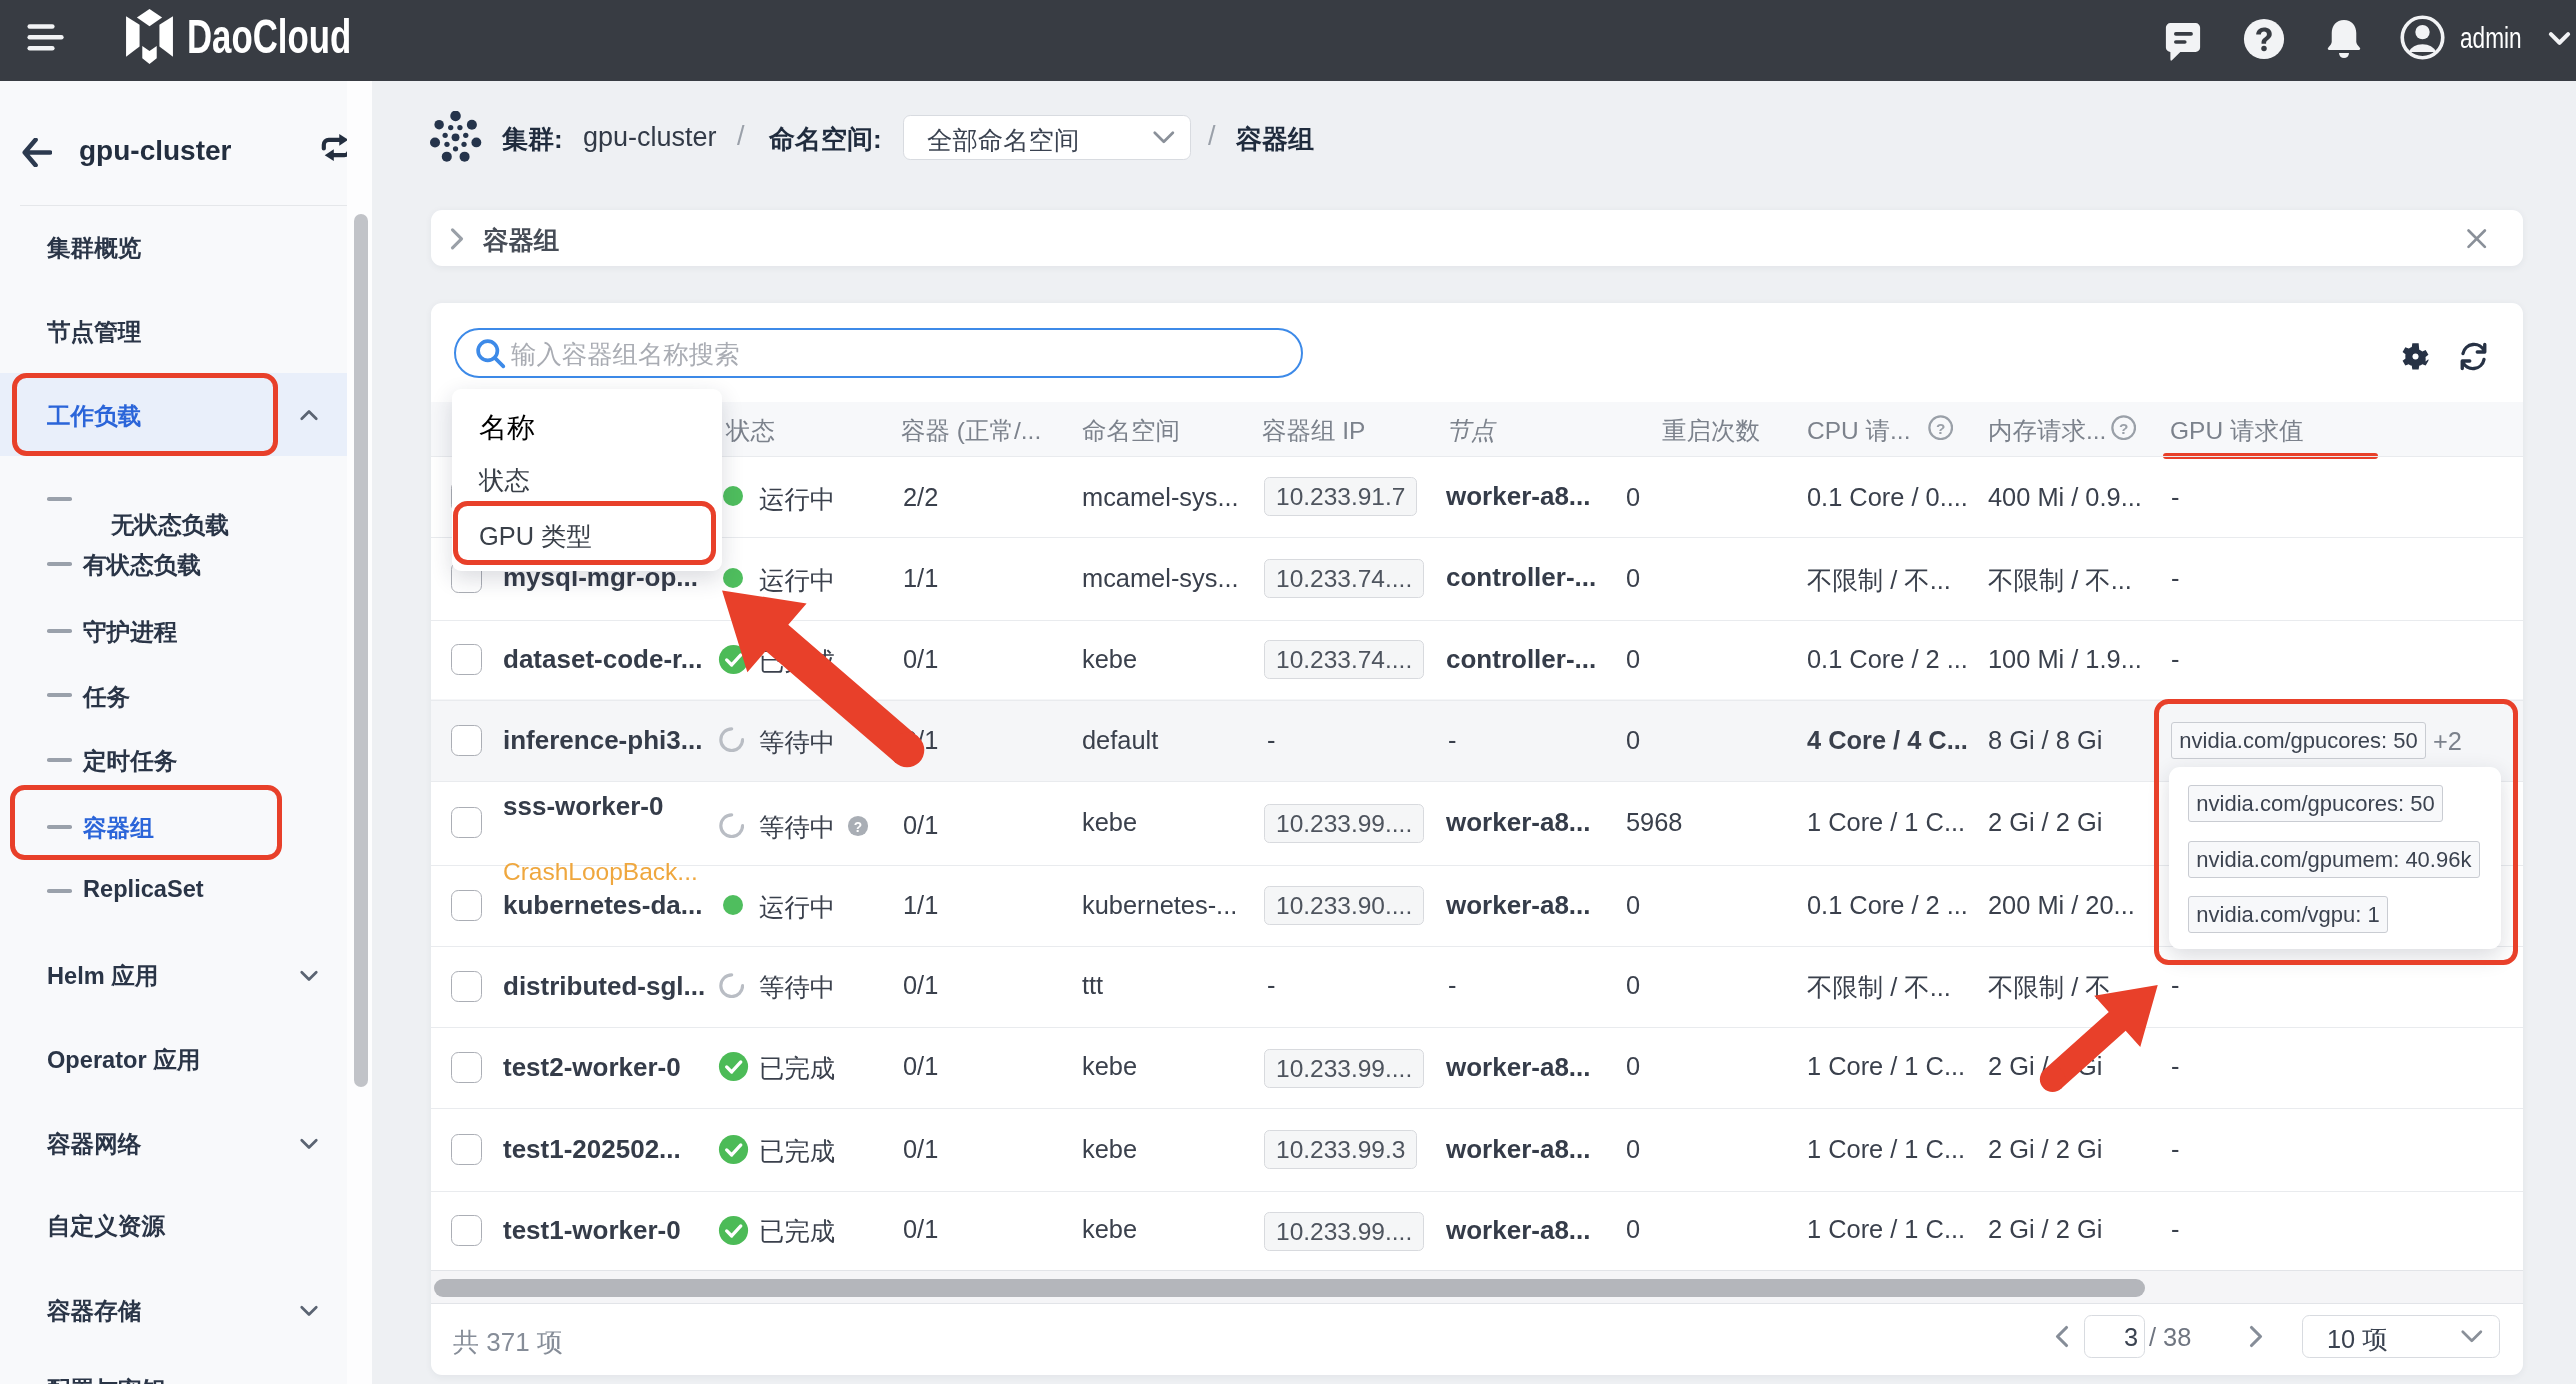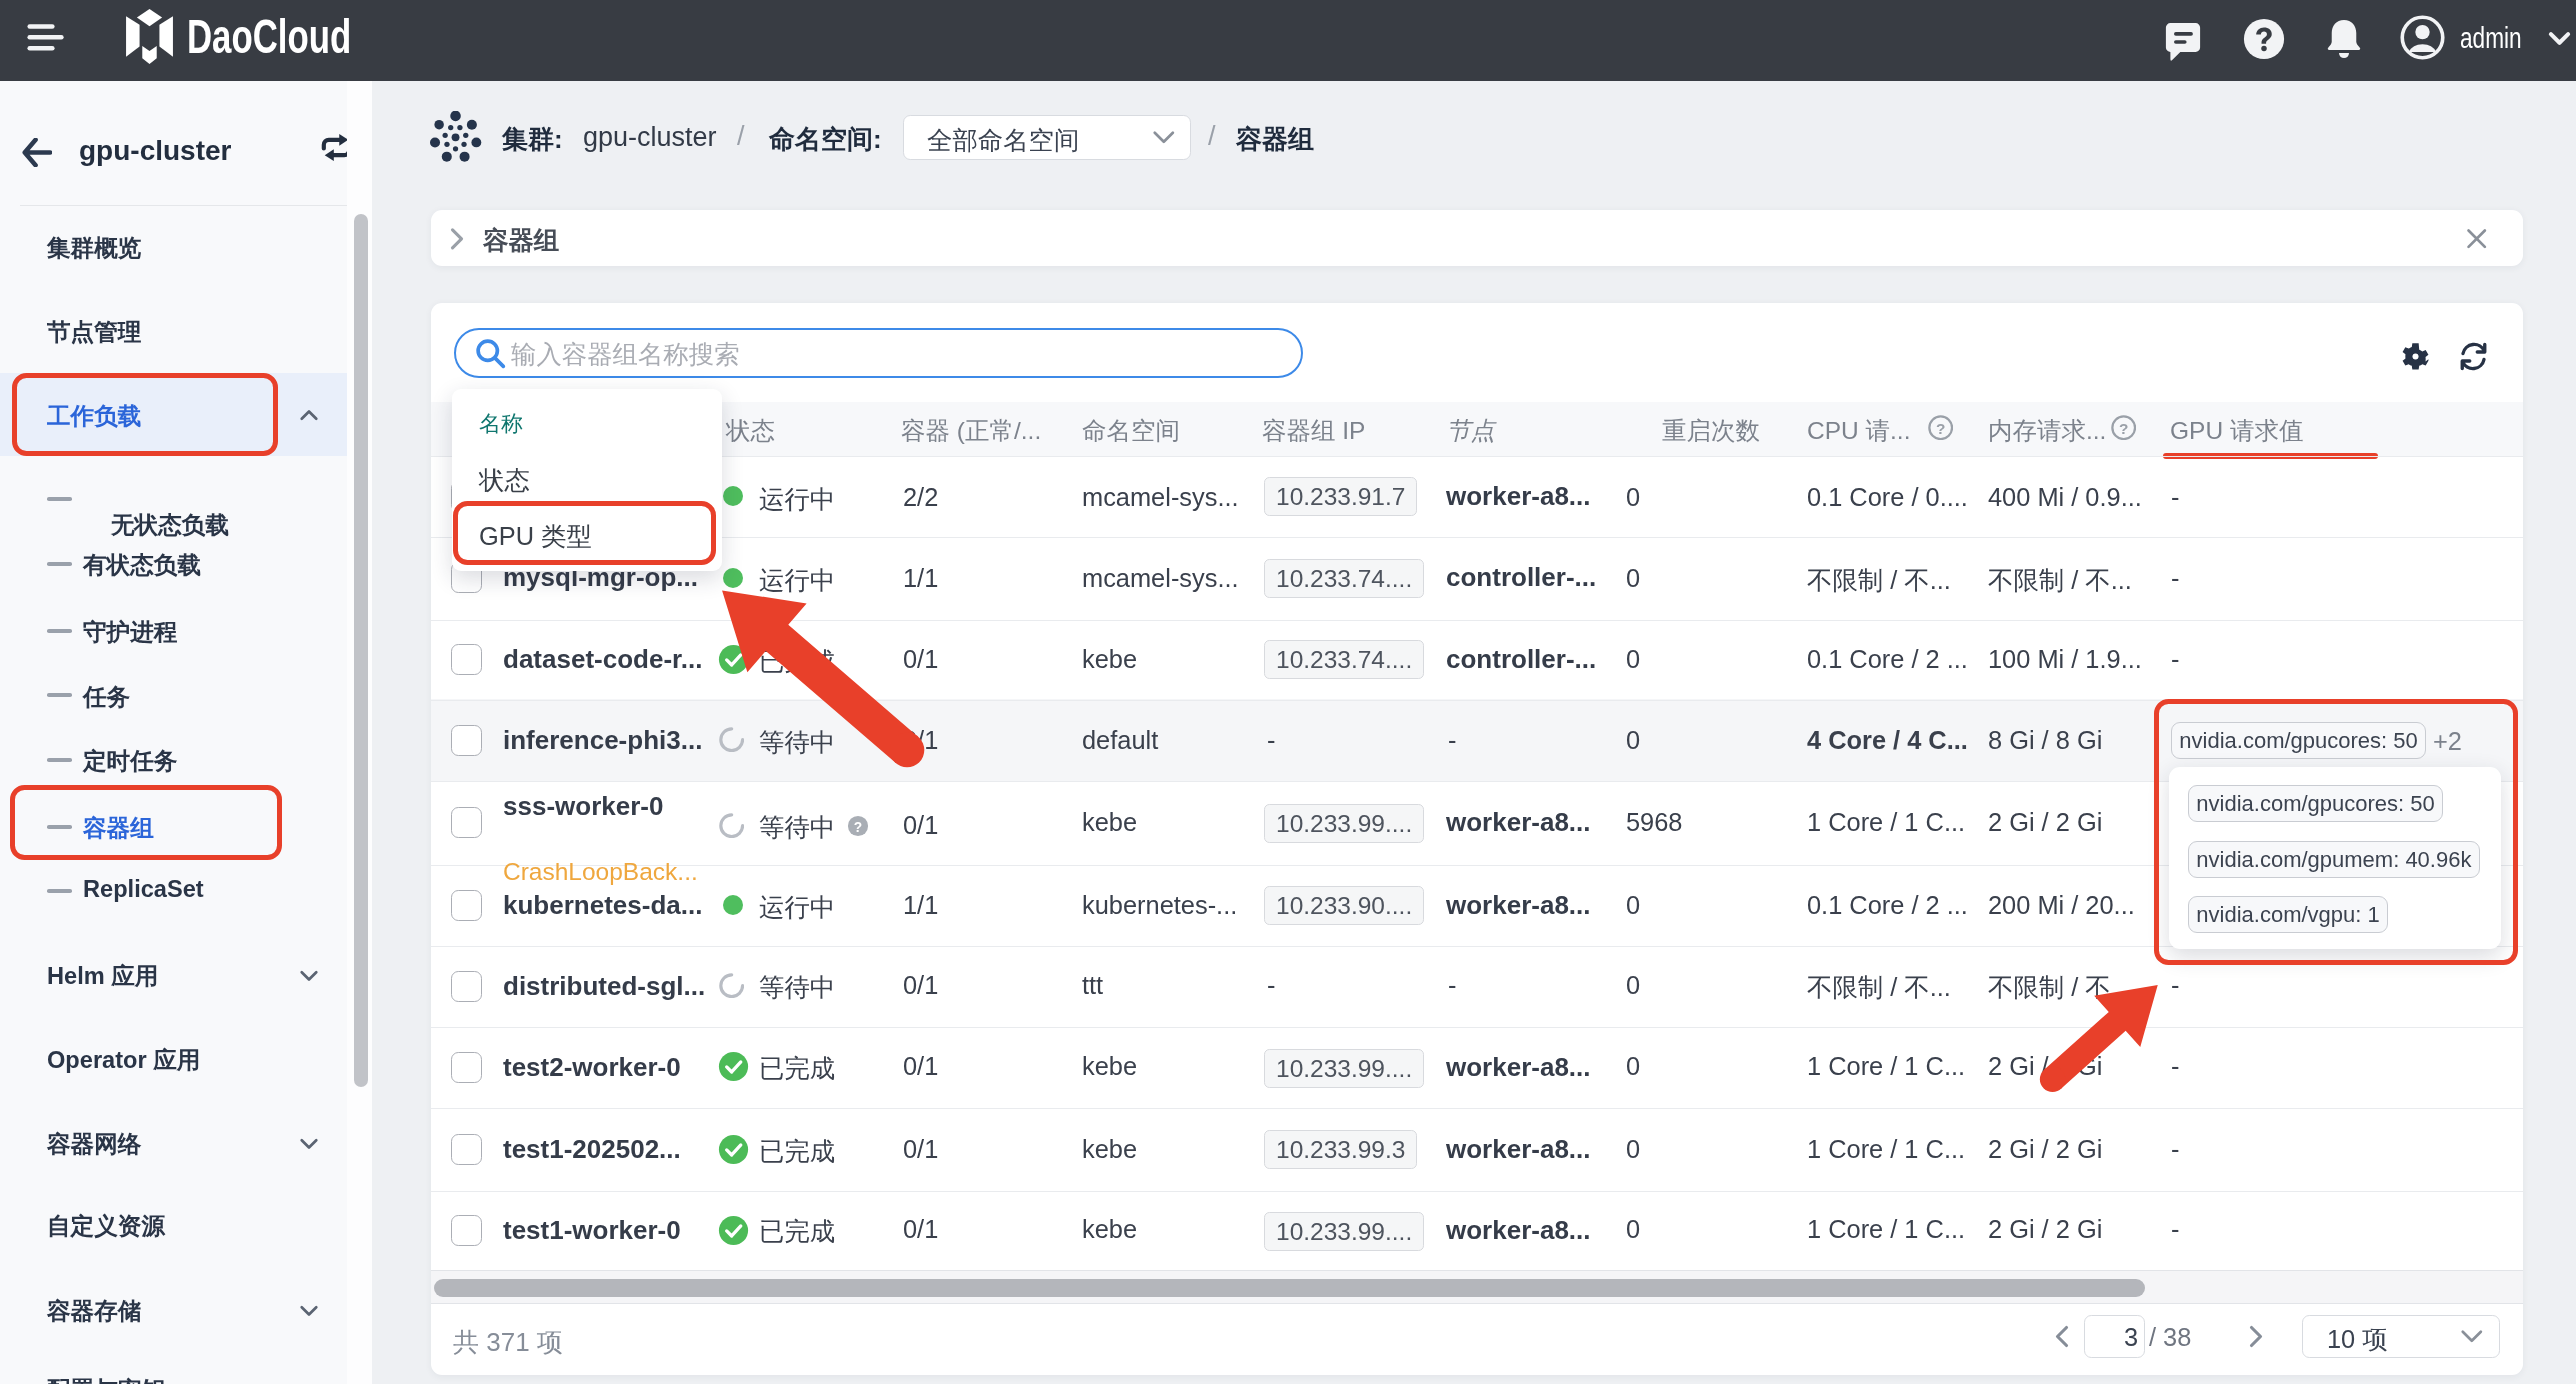--- a/index.html
+++ b/index.html
@@ -23,21 +23,21 @@
   .card { position:absolute; background:#fff; border-radius:11px; box-shadow:0 1.8px 7.3px rgba(40,50,70,0.06); }
 
   
   .hdr { position:absolute; font-size:24.5px; color:#7c828c; white-space:nowrap; }
   .cell { position:absolute; font-size:25.4px; color:#3a404c; white-space:nowrap; }
   .name { position:absolute; font-size:26px; font-weight:700; color:#353c49; white-space:nowrap; }
   .sep { position:absolute; left:0; width:2092px; height:0.9px; background:#e9ebee; }
   .cb { position:absolute; left:20px; width:31px; height:31px; border:1.8px solid #abaeb5; border-radius:7.3px; background:#fff; }
   .dot { position:absolute; width:20px; height:20px; border-radius:50%; background:#4fbe5e; }
   .ipbadge { position:absolute; font-size:24.5px; color:#4e545e; background:#f5f6f7; border:0.9px solid #d8dade; border-radius:5.4px; padding:4.5px 11px; white-space:nowrap; }
-  .tag { position:absolute; font-size:22px; color:#3c4350; background:#f7f8fa; border:0.9px solid #c9ccd2; border-radius:9px; padding:4.5px 7.3px; white-space:nowrap; }
+  .tag { position:absolute; font-size:22px; color:#3c4350; background:#f7f8fa; border:0.9px solid #c9ccd2; border-radius:3px; padding:4.5px 7.3px; white-space:nowrap; }
 
   .redbox { position:absolute; border:5.4px solid #e8402a; border-radius:14.5px; }
 </style>
 </head>
 <body>
 
 <div id="topbar">
 
   <svg class="abs" style="left:27px; top:20px;" width="38" height="40" viewBox="0 0 42 44">
     <line x1="3" y1="7" x2="28" y2="7" stroke="#f2f3f5" stroke-width="5" stroke-linecap="round"></line>
@@ -399,21 +399,21 @@
       <path d="M7 5 L17 15 L7 25" fill="none" stroke="#868d98" stroke-width="3.5" stroke-linecap="round" stroke-linejoin="round"></path>
     </svg>
   <div class="abs" style="left:1871px; top:1012px; width:198px; height:43px; border:1.8px solid #d8dbe0; border-radius:7.3px; background:#fff;"></div>
   <div class="abs" style="left:1896px; top:1020px; font-size:25.4px; color:#3a4250;">10 项</div>
   <svg class="abs" style="left:2029px; top:1026px;" width="23.6" height="16.3" viewBox="0 0 26 18">
       <path d="M3 3 L13 13 L23 3" fill="none" stroke="#8a9099" stroke-width="3" stroke-linecap="round" stroke-linejoin="round"></path>
     </svg>
 </div>
 
 <div class="abs" style="left:452px; top:389px; width:270px; height:182px; background:#fff; border-radius:9px; box-shadow:0 7.3px 22px rgba(30,40,60,0.16);"></div>
-<div class="abs" style="left:479px; top:409px; font-size:22px; color:#0f766e;text-align:center;">名称</div>
+<div class="abs" style="left:479px; top:409px; font-size:28px; color:#000000;text-align:center;">名称</div>
 <div class="abs" style="left:479px; top:464px; font-size:25.4px; color:#3a4049;">状态</div>
 <div class="abs" style="left:479px; top:520px; font-size:25.4px; color:#3a4049;">GPU 类型</div>
 <div class="redbox" style="left:453px; top:501px; width:263px; height:64px;"></div>
 
 <div class="abs" style="left:2169px; top:767px; width:332px; height:182px; background:#fff; border-radius:11px; box-shadow:0 7.3px 22px rgba(30,40,60,0.16);"></div>
 <div class="tag" style="left:2188px; top:785px;">nvidia.com/gpucores: 50</div>
 <div class="tag" style="left:2188px; top:841px;">nvidia.com/gpumem: 40.96k</div>
 <div class="tag" style="left:2188px; top:896px;">nvidia.com/vgpu: 1</div>
 <div class="redbox" style="left:2154px; top:699px; width:364px; height:266px;"></div>
 

